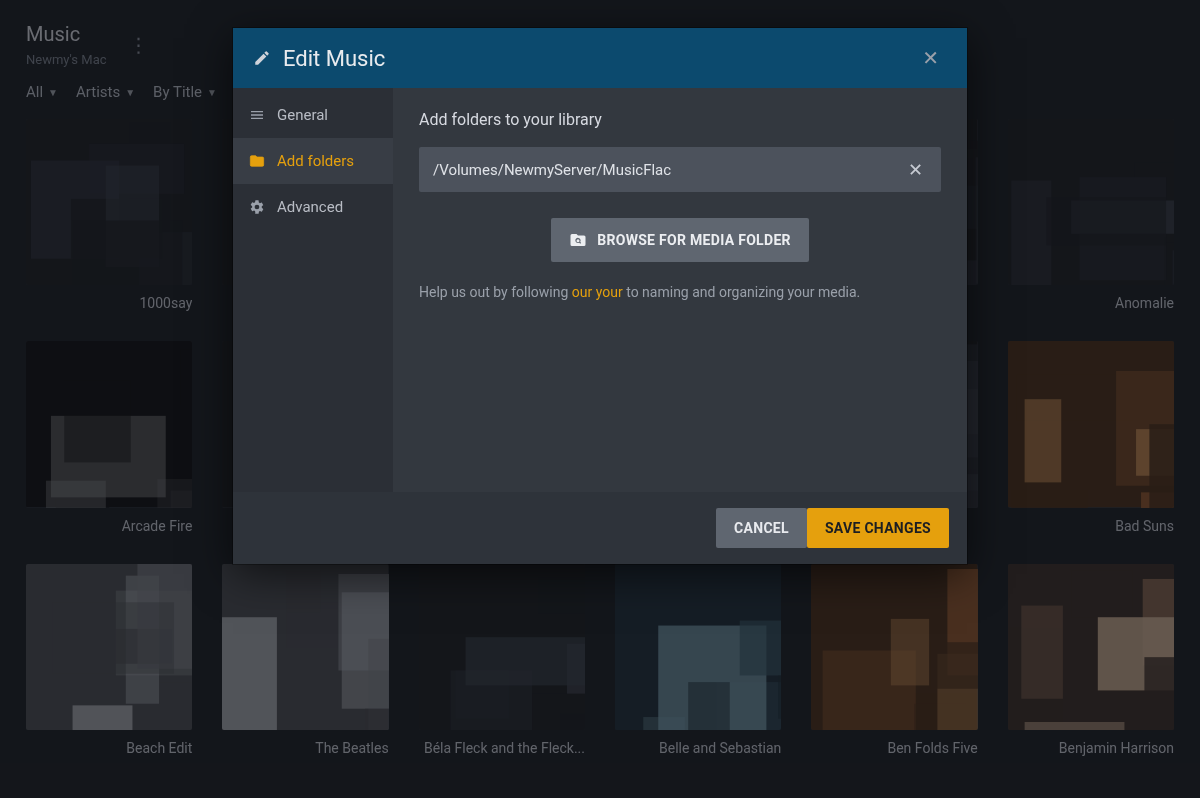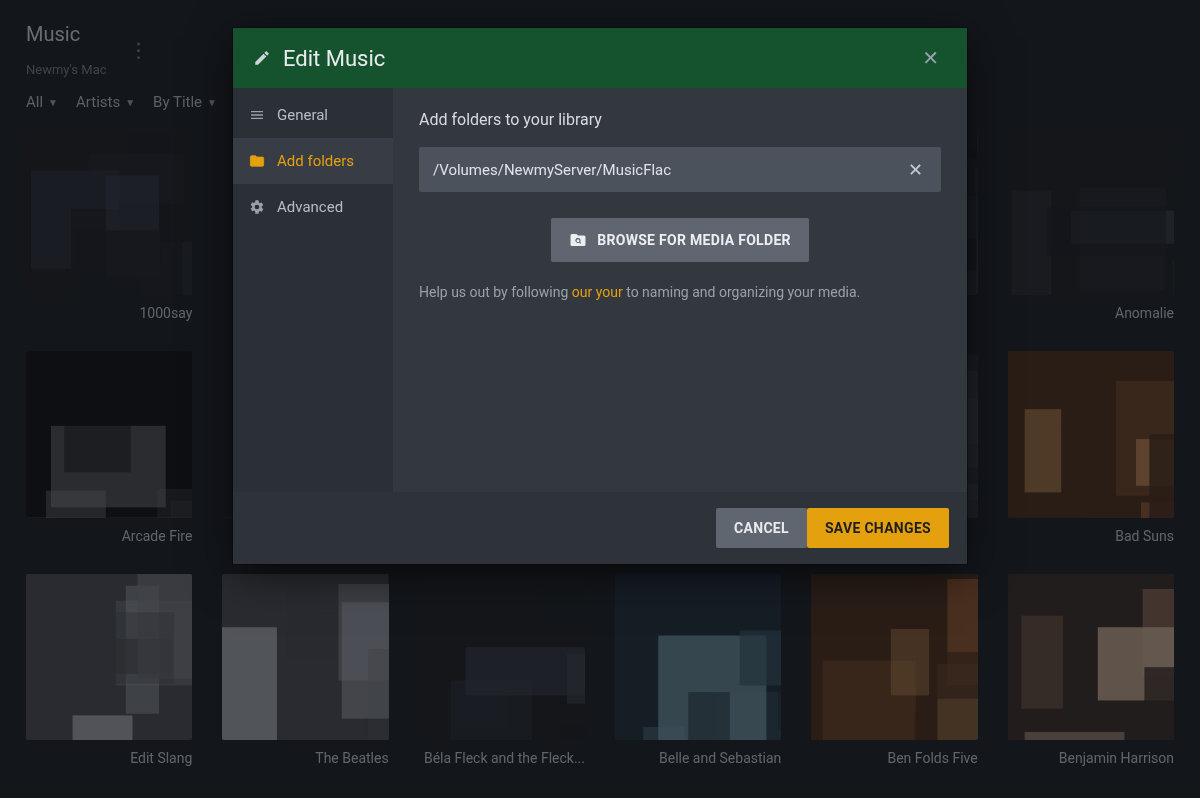--- a/index.html
+++ b/index.html
@@ -9,21 +9,21 @@
       color: #ccc;
       width: 1200px;
       height: 798px;
       overflow: hidden;
       position: relative;
     }
 
     
     .header { padding: 22px 26px 6px 26px; display: flex; align-items: center; gap: 14px; }
     .header-titles .title { font-size: 20px; color: #d7dae1; }
-    .header-titles .sub { font-size: 13px; color: #7a828d; margin-top: 16px; }
+    .header-titles .sub { font-size: 13px; color: #7a828d; margin-top: 6px; }
     .kebab { color: #8a919b; font-size: 20px; line-height: 0.6; padding: 6px 8px; cursor: pointer; }
 
     .filters { display: flex; gap: 18px; padding: 10px 26px 18px 26px; color: #b9bec7; font-size: 15px; }
     .filters .f { display: inline-flex; align-items: center; gap: 5px; cursor: pointer; }
     .caret { font-size: 10px; opacity: .85; }
 
     .grid {
       display: grid;
       grid-template-columns: repeat(6, 1fr);
       gap: 30px 30px;
@@ -58,21 +58,21 @@
       transform: translateX(-50%);
       width: 734px;
       background: #2f343c;
       box-shadow: 0 10px 40px rgba(0,0,0,.6), 0 0 0 1px rgba(0,0,0,.3);
       display: flex;
       flex-direction: column;
     }
     .modal-head {
       display: flex; align-items: center; gap: 12px;
       padding: 14px 20px;
-      background: #14532d;
+      background: #0c4a6e;
     }
     .modal-head .m-title { font-size: 22px; color: #e9ebee; font-weight: 400; }
     .modal-head .pencil { width: 18px; height: 18px; fill: #cfd3da; }
     .modal-head .close { margin-left: auto; color: #9aa0aa; font-size: 20px; cursor: pointer; padding: 4px 8px; }
 
     .modal-body { display: flex; min-height: 404px; background: #33383f; }
     .modal-side { width: 160px; background: #2b2f36; padding-top: 4px; }
     .side-item {
       display: flex; align-items: center; gap: 12px;
       padding: 14px 16px;
@@ -342,21 +342,21 @@
           <rect width="100" height="100" fill="#4a4c50"></rect>
           <rect x="73" y="38" width="52" height="33" fill="#4a4c50" opacity="0.83"></rect>
           <rect x="54" y="16" width="59" height="51" fill="#7c7f85" opacity="0.54"></rect>
           <rect x="60" y="7" width="20" height="77" fill="#b4b7bc" opacity="0.45"></rect>
           <rect x="54" y="39" width="34" height="21" fill="#4a4c50" opacity="0.61"></rect>
           <rect x="67" y="0" width="73" height="63" fill="#7c7f85" opacity="0.69"></rect>
           <rect x="28" y="85" width="36" height="24" fill="#b4b7bc" opacity="0.83"></rect>
           <rect x="16" y="23" width="73" height="43" fill="#4a4c50" opacity="0.39"></rect>
         </svg>
       </div>
-      <div class="card-label">Edit Slang</div>
+      <div class="card-label">Beach Edit</div>
     </div>
     <div class="card">
       <div class="thumb">
         <svg viewBox="0 0 100 100" preserveAspectRatio="xMidYMid slice">
           <rect width="100" height="100" fill="#4a4c50"></rect>
           <rect x="39" y="23" width="67" height="27" fill="#4a4c50" opacity="0.45"></rect>
           <rect x="70" y="6" width="31" height="58" fill="#7c7f85" opacity="0.86"></rect>
           <rect x="72" y="17" width="39" height="70" fill="#b4b7bc" opacity="0.54"></rect>
           <rect x="39" y="4" width="20" height="25" fill="#4a4c50" opacity="0.49"></rect>
           <rect x="88" y="45" width="42" height="63" fill="#7c7f85" opacity="0.50"></rect>

